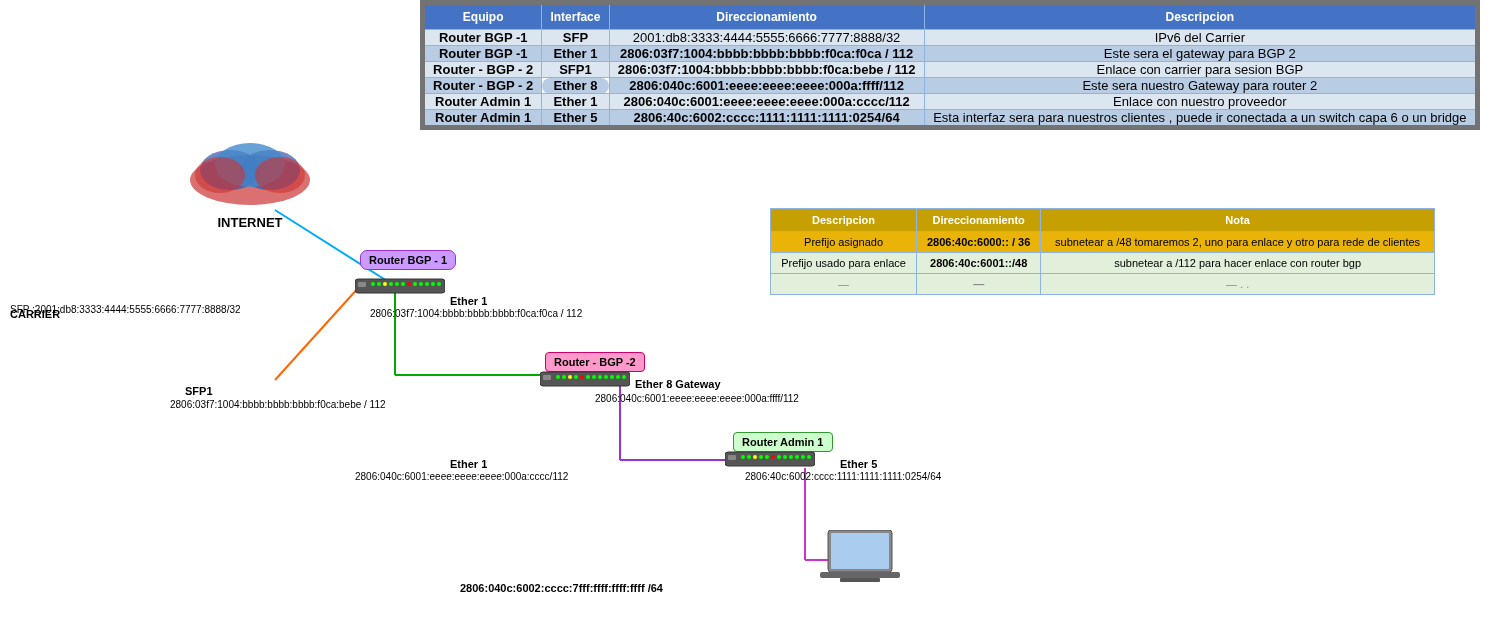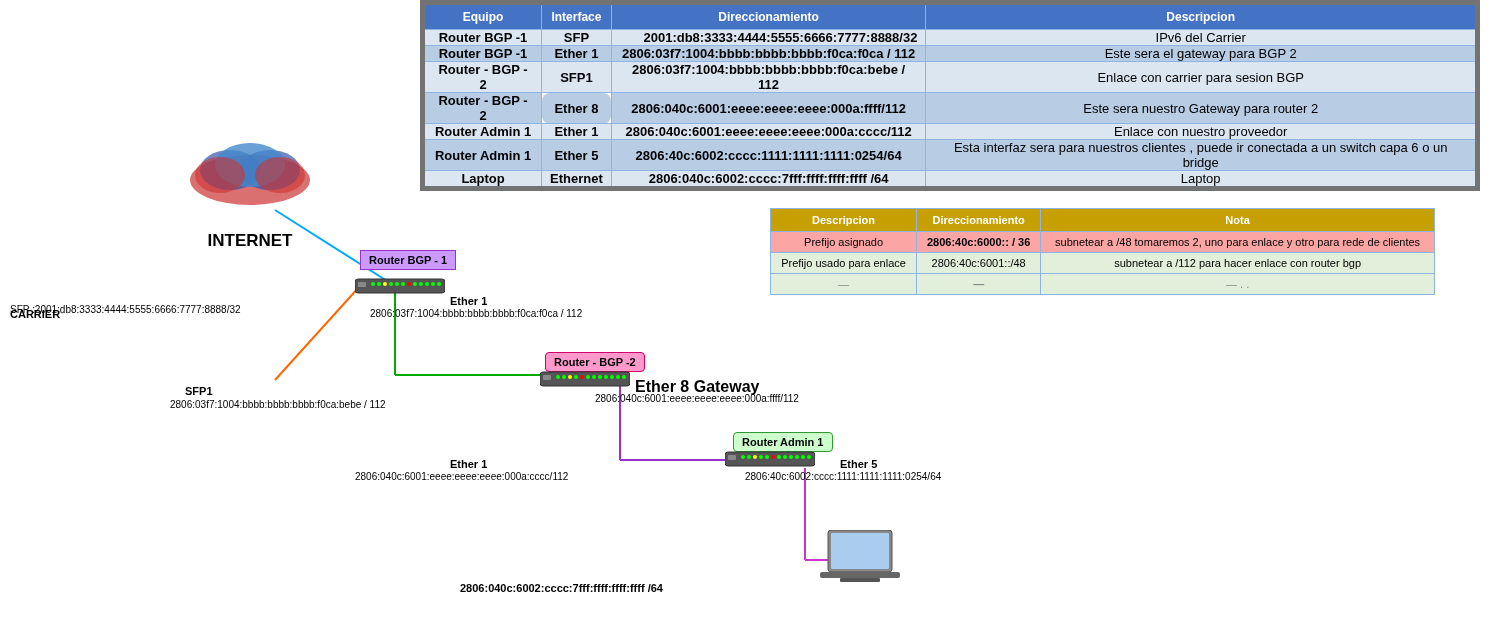--- a/index.html
+++ b/index.html
@@ -61,21 +61,21 @@
     .sec-table th {
       background: #c6a000;
       color: #fff;
       font-weight: bold;
       text-align: center;
       padding: 5px 8px;
       border: 1px solid #8db4e2;
       font-size: 11px;
     }
     .sec-table td {
-      background: #fca5a5;
+      background: #eab308;
       text-align: center;
       padding: 4px 8px;
       border: 1px solid #8db4e2;
       font-size: 11px;
     }
     .sec-table tr:nth-child(even) td {
       background: #e2efda;
     }
     .sec-table tr:last-child td {
       background: #e2efda;
@@ -89,23 +89,23 @@
       left: 180px;
       width: 140px;
       text-align: center;
     }
     .cloud-shape {
       width: 140px;
       height: 80px;
     }
     .cloud-label {
       font-weight: bold;
-      font-size: 17px;
+      font-size: 13px;
       color: #000;
-      margin-top: 18px;
+      margin-top: 2px;
     }
     .carrier-label {
       font-size: 11px;
       font-weight: bold;
       color: #000;
       position: absolute;
       top: 308px;
       left: 10px;
     }
     .carrier-addr {
@@ -116,21 +116,21 @@
       left: 10px;
     }
 
     
     .router-bgp1-label {
       position: absolute;
       top: 250px;
       left: 360px;
       background: #cc99ff;
       border: 1px solid #9933cc;
-      border-radius: 0;
+      border-radius: 7px;
       padding: 3px 8px;
       font-size: 11px;
       font-weight: bold;
       text-align: center;
     }
     .router-bgp1-device {
       position: absolute;
       top: 275px;
       left: 355px;
     }
@@ -191,21 +191,21 @@
     .sfp1-addr {
       position: absolute;
       top: 399px;
       left: 170px;
       font-size: 10px;
     }
     .ether8-label {
       position: absolute;
       top: 378px;
       left: 635px;
-      font-size: 16px;
+      font-size: 11px;
       font-weight: bold;
     }
     .ether8-addr {
       position: absolute;
       top: 393px;
       left: 595px;
       font-size: 10px;
     }
     .ether1-admin1-label {
       position: absolute;
@@ -268,21 +268,21 @@
         <th>Equipo</th>
         <th>Interface</th>
         <th>Direccionamiento</th>
         <th>Descripcion</th>
       </tr>
     </thead>
     <tbody id="main-table-body">
     <tr>
           <td style="font-weight: bold;">Router BGP -1</td>
           <td style="font-weight: bold; margin-left: 36px;">SFP</td>
-          <td style="font-weight: bold; text-align: right;">2001:db8:3333:4444:5555:6666:7777:8888/32</td>
+          <td style="font-weight: normal;">2001:db8:3333:4444:5555:6666:7777:8888/32</td>
           <td>IPv6 del Carrier</td>
         </tr>
         <tr>
           <td style="font-weight: bold;">Router BGP -1</td>
           <td style="font-weight: bold;">Ether 1</td>
           <td style="font-weight: bold;">2806:03f7:1004:bbbb:bbbb:bbbb:f0ca:f0ca / 112</td>
           <td>Este sera el gateway para BGP 2</td>
         </tr>
         <tr>
           <td style="font-weight: bold;">Router - BGP - 2</td>
@@ -300,26 +300,20 @@
           <td style="font-weight: bold;">Router Admin 1</td>
           <td style="font-weight: bold;">Ether 1</td>
           <td style="font-weight: bold;">2806:040c:6001:eeee:eeee:eeee:000a:cccc/112</td>
           <td>Enlace con nuestro proveedor</td>
         </tr>
         <tr>
           <td style="font-weight: bold;">Router Admin 1</td>
           <td style="font-weight: bold;">Ether 5</td>
           <td style="font-weight: bold;">2806:40c:6002:cccc:1111:1111:1111:0254/64</td>
           <td>Esta interfaz sera para nuestros clientes , puede ir conectada a un switch capa 6 o un bridge</td>
-        </tr>
-        <tr>
-          <td style="font-weight: bold;">Laptop</td>
-          <td style="font-weight: bold;">Ethernet</td>
-          <td style="font-weight: bold;">2806:040c:6002:cccc:7fff:ffff:ffff:ffff /64</td>
-          <td>Laptop</td>
         </tr>
       </tbody>
   </table>
 </div>
 
 <div class="secondary-table">
   <table class="sec-table">
     <thead>
       <tr>
         <th>Descripcion</th>
@@ -328,21 +322,21 @@
       </tr>
     </thead>
     <tbody id="sec-table-body">
     <tr>
           <td>Prefijo asignado</td>
           <td style="font-weight: bold;">2806:40c:6000:: / 36</td>
           <td>subnetear a /48  tomaremos 2, uno para enlace y otro para rede de clientes</td>
         </tr>
         <tr>
           <td>Prefijo usado para enlace</td>
-          <td style="font-weight: normal;">2806:40c:6001::/48</td>
+          <td style="font-weight: bold;">2806:40c:6001::/48</td>
           <td>subnetear a /112 para hacer enlace con router bgp</td>
         </tr>
         <tr>
           <td>—</td>
           <td style="font-weight: bold;">—</td>
           <td>— . .</td>
         </tr>
       </tbody>
   </table>
 </div>

